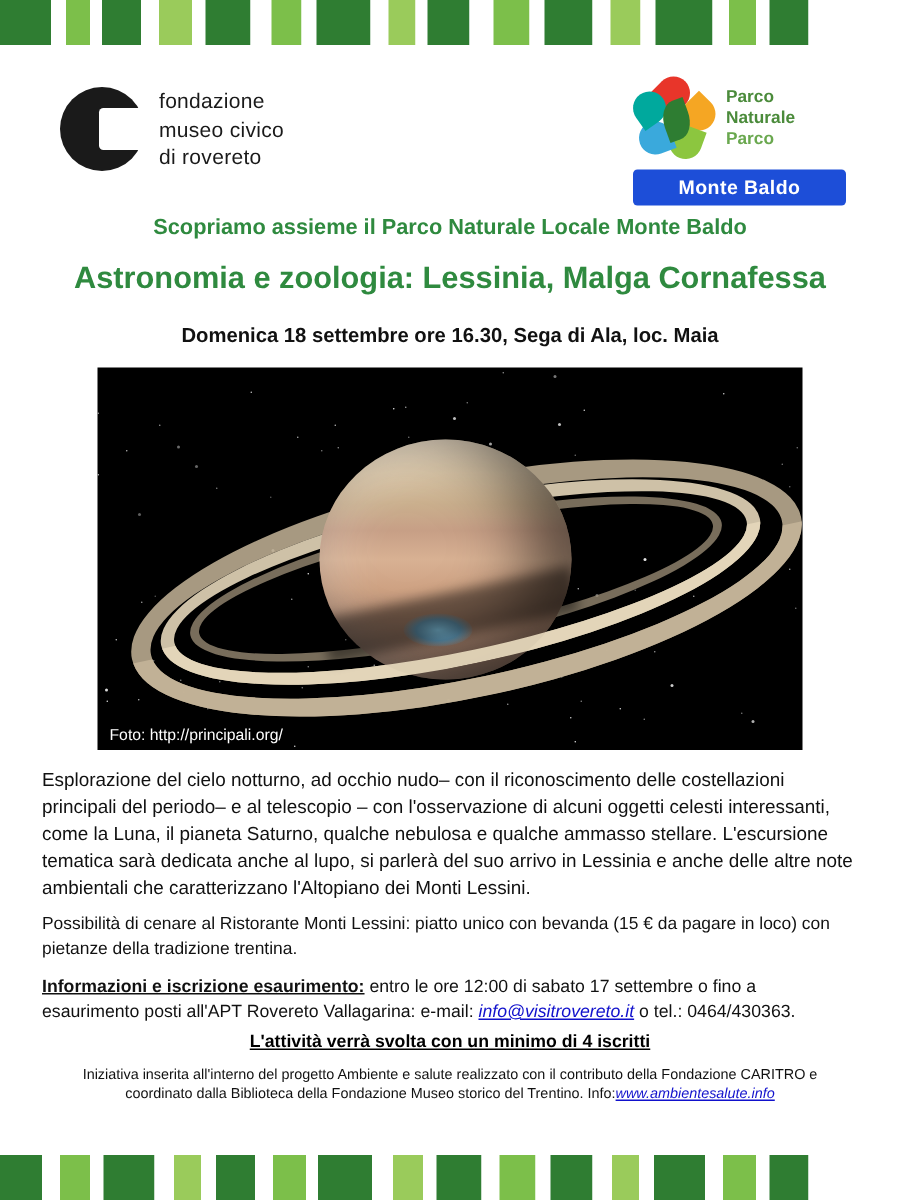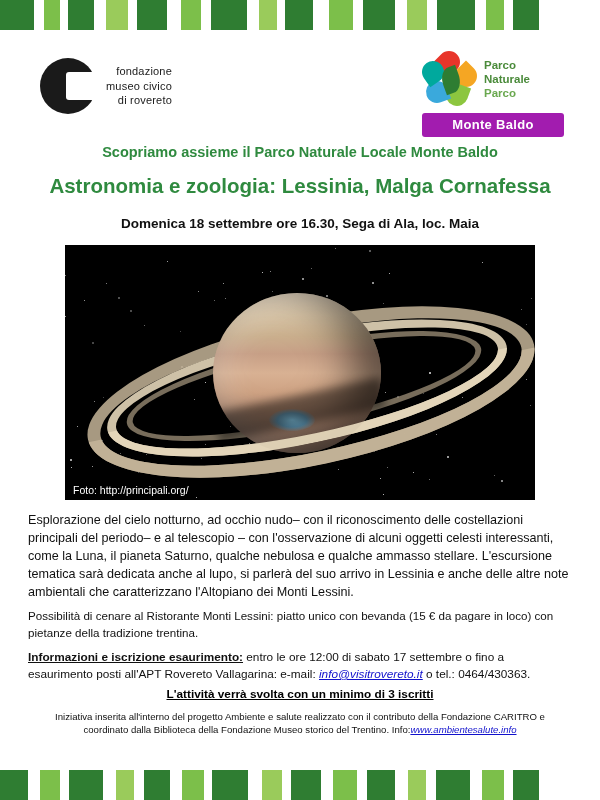--- a/index.html
+++ b/index.html
@@ -69,25 +69,24 @@
   }
   .fmcr-c::after {
     content: "";
     position: absolute;
     left: 26px; top: 14px;
     width: 34px; height: 28px;
     background: #ffffff;
     border-radius: 3px;
   }
   .fmcr-text {
-    font-size: 11px;
+    font-size: 14px;
     line-height: 1.32;
     color: #1a1a1a;
     letter-spacing: .2px;
-    text-align: right;
   }
 
   .parco-logo {
     position: absolute;
     right: 10px;
     top: 18px;
     width: 142px;
   }
   .parco-top {
     display: flex;
@@ -122,21 +121,21 @@
   .parco-words {
     font-size: 11.5px;
     line-height: 1.22;
     color: #4b8b3b;
     font-weight: bold;
     margin-left: 6px;
   }
   .parco-words .w3 { color: #6aa84f; }
   .monte-baldo {
     margin-top: 3px;
-    background: #a21caf;
+    background: #1d4ed8;
     color: #ffffff;
     font-size: 13px;
     font-weight: bold;
     text-align: center;
     border-radius: 3px;
     padding: 4px 0 5px;
     letter-spacing: .3px;
   }
 
   
@@ -492,21 +491,21 @@
 
   <div class="body-copy">
     <p>Esplorazione del cielo notturno, ad occhio nudo– con il riconoscimento delle costellazioni principali del periodo–  e al telescopio – con l'osservazione di alcuni oggetti celesti interessanti, come la Luna, il pianeta Saturno, qualche nebulosa e qualche ammasso stellare. L'escursione tematica sarà dedicata anche al lupo, si parlerà del suo arrivo in Lessinia e anche delle altre note ambientali che caratterizzano l'Altopiano dei Monti Lessini.</p>
     <p class="small-copy">Possibilità di cenare al Ristorante Monti Lessini: piatto unico con bevanda (15 € da pagare in loco) con pietanze della tradizione trentina.</p>
   </div>
 
   <div class="info-block">
     <span class="u b">Informazioni e iscrizione esaurimento:</span><span> entro le ore 12:00 di sabato 17 settembre o fino a esaurimento posti all'APT Rovereto Vallagarina: e-mail: </span><a class="link" href="#">info@visitrovereto.it</a><span> o tel.: 0464/430363.</span>
   </div>
 
-  <div class="centered">L'attività verrà svolta con un minimo di 3 iscritti</div>
+  <div class="centered">L'attività verrà svolta con un minimo di 4 iscritti</div>
 
   <div class="footnote">
     <span>Iniziativa inserita all'interno del progetto Ambiente e salute realizzato con il contributo della Fondazione CARITRO e coordinato dalla Biblioteca della Fondazione Museo storico del Trentino. Info:</span><a class="link" href="#">www.ambientesalute.info</a>
   </div>
 
 </div>
 
 <div class="band bottom" id="band-bottom">
     <div class="blk" style="width: 28px; background: rgb(47, 125, 50);"></div>
     <div class="blk" style="width: 12px; background: rgb(255, 255, 255);"></div>

